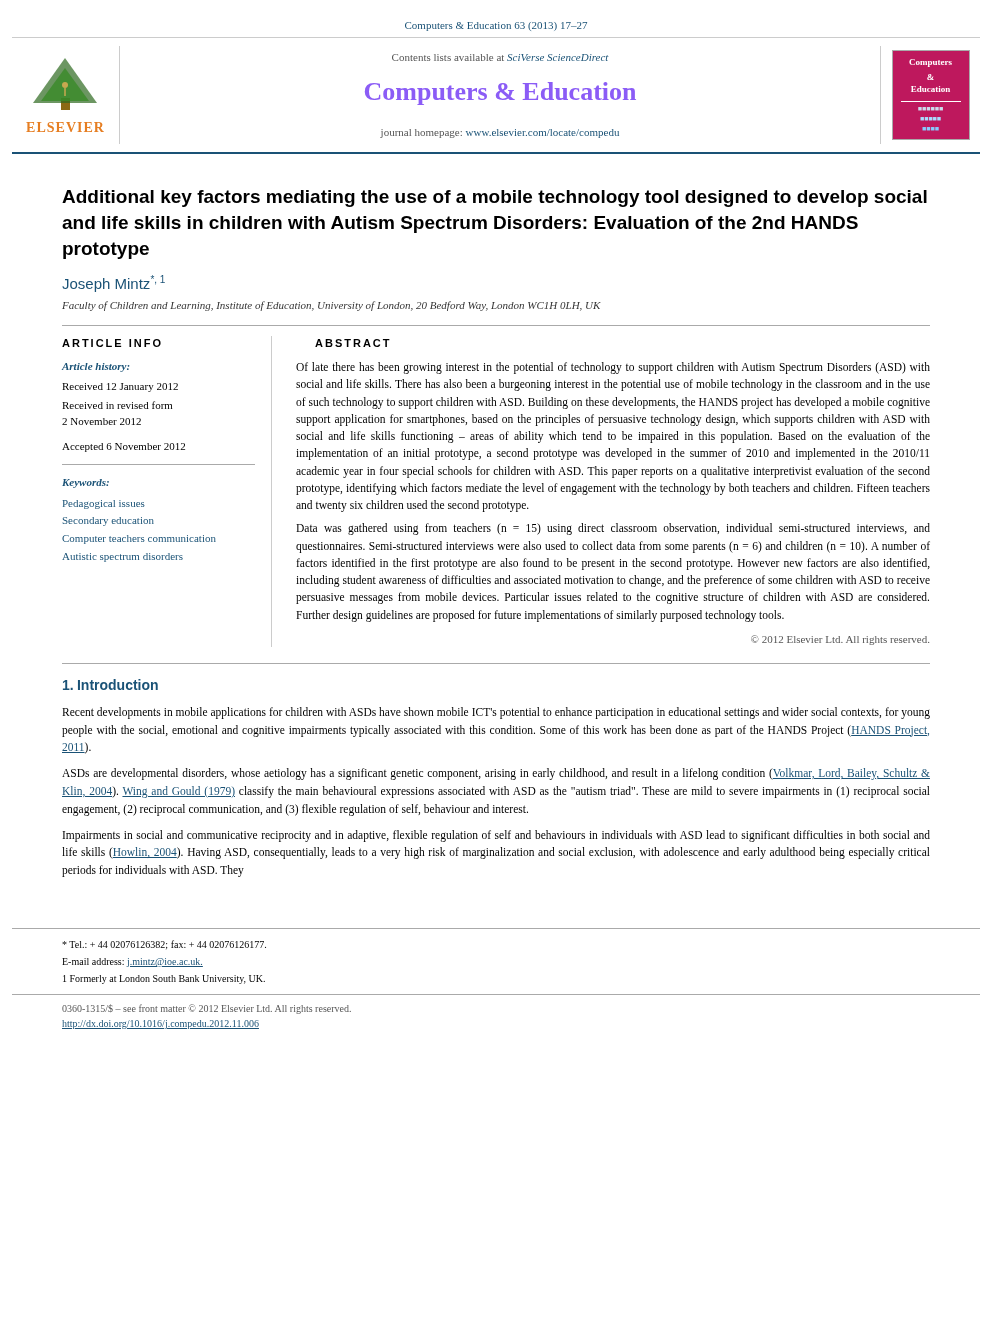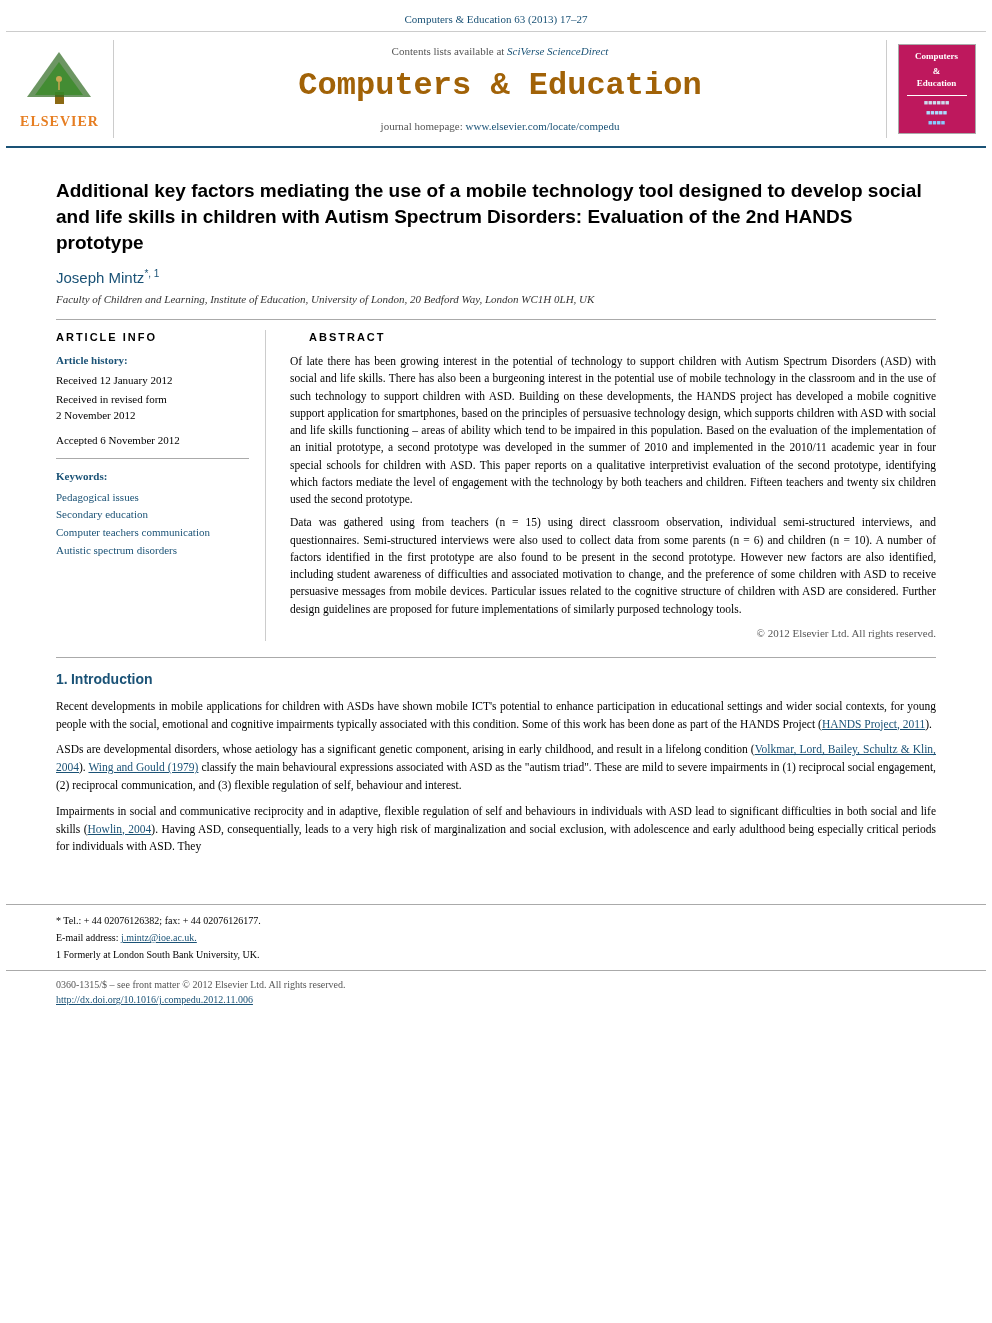--- a/index.html
+++ b/index.html
@@ -7,21 +7,21 @@
       font-family: 'Times New Roman', Times, serif;
       background: #fff;
       color: #000;
       font-size: 13px;
       line-height: 1.4;
     }
     .page {
       width: 992px;
       min-height: 1323px;
       background: #fff;
-      padding: 6px;
+      padding: 12px;
       position: relative;
     }
     
     .top-bar {
       text-align: center;
       font-size: 11px;
       color: #1a5276;
       padding: 6px 0 4px 0;
       border-bottom: 1px solid #ccc;
     }
@@ -58,24 +58,24 @@
       justify-content: space-between;
       padding: 4px 16px;
     }
     .sciverse-line {
       font-size: 11px;
       color: #555;
       margin-bottom: 6px;
     }
     .sciverse-line span { color: #1a5276; font-style: italic; }
     .journal-title {
-      font-size: 32px;
-      font-weight: bold;
-      color: #a16207;
-      font-family: Liberation Mono, monospace;
+      font-size: 26px;
+      font-weight: bold;
+      color: #8b5cf6;
+      font-family: Liberation Serif, serif;
       margin-bottom: 6px;
     }
     .journal-homepage {
       font-size: 11px;
       color: #555;
     }
     .journal-homepage span { color: #1a5276; }
     .header-right {
       width: 100px;
       display: flex;
@@ -167,20 +167,21 @@
       font-size: 11px;
       font-weight: bold;
       letter-spacing: 2px;
       text-transform: uppercase;
       color: #000;
       margin-bottom: 8px;
       font-family: Arial, sans-serif;
     }
     .info-section-label {
       font-size: 11px;
+      font-style: italic;
       font-weight: bold;
       color: #1a5276;
       margin-bottom: 4px;
     }
     .info-text {
       font-size: 11px;
       color: #000;
       line-height: 1.5;
       margin-bottom: 8px;
     }

